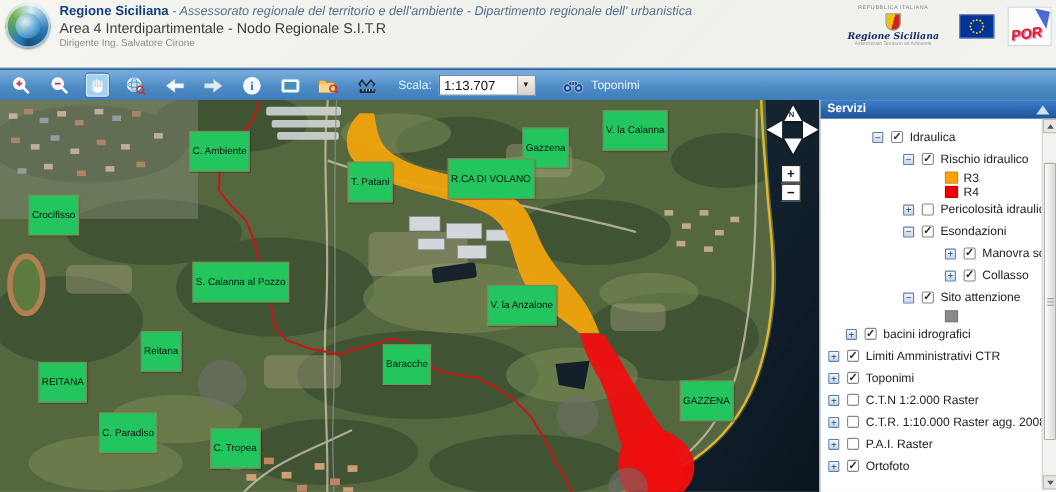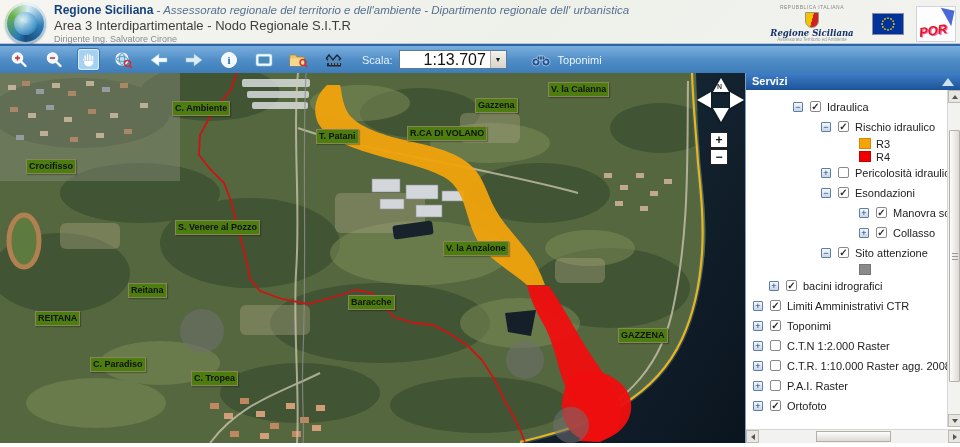--- a/index.html
+++ b/index.html
@@ -1,19 +1,19 @@
 <!DOCTYPE html>
 <html><head>
 <meta charset="utf-8">
 <style>
   * { margin:0; padding:0; box-sizing:border-box; }
   html,body { width:960px; height:447px; overflow:hidden; font-family:"Liberation Sans", sans-serif; background:#fff; }
 
   
-  .header { position:relative; width:960px; height:44px; background:linear-gradient(135deg,#f6f5f1 0%, #eef0ea 55%, #f2f3ee 100%); border-bottom:1px solid #b9c6d4;padding-left:12px; }
+  .header { position:relative; width:960px; height:62px; background:linear-gradient(135deg,#f6f5f1 0%, #eef0ea 55%, #f2f3ee 100%); border-bottom:1px solid #b9c6d4;padding-left:12px; }
   .sitr-logo { position:absolute; left:5px; top:3px; width:41px; height:41px; border-radius:50%;
     background:conic-gradient(from 210deg, #2d7bb5, #6ab04c 90deg, #d8edf6 160deg, #2d7bb5 250deg, #174f7e 330deg, #2d7bb5);
     box-shadow:inset 0 0 0 2px rgba(255,255,255,.6), 0 1px 2px rgba(0,0,0,.3); }
   .sitr-logo:after { content:""; position:absolute; left:9px; top:9px; width:23px; height:23px; border-radius:50%;
     background:radial-gradient(circle at 35% 35%, #eaf6fc, #5aa7d6 60%, #1c5d92); opacity:.85; }
   .titles { position:absolute; left:54px; top:3px; white-space:nowrap; }
   .t1 { font-size:11.5px; color:#55708e; font-style:italic; }
   .t1 b { font-style:normal; font-weight:bold; color:#14417c; font-size:12px; }
   .t2 { font-size:13px; color:#3d3d3d; margin-top:1px; }
   .t3 { font-size:9px; color:#8a8a8a; margin-top:1px; }
@@ -29,33 +29,33 @@
   .por-mark { position:absolute; right:2px; top:2px; width:0; height:0; border-left:14px solid transparent; border-top:16px solid #2a4fd0; transform:rotate(12deg); opacity:.85; }
 
   
   .toolbar { position:relative; width:960px; height:29px; background:linear-gradient(#79aedd, #4e8cc6 55%, #3f7dba);
     border-top:2px solid #2e66a5; display:flex; align-items:center; padding-left:8px; }
   .tbtn { width:21px; height:21px; margin-right:14px; display:flex; align-items:center; justify-content:center; border-radius:3px; cursor:pointer; flex:0 0 auto; }
   .tbtn.sel { background:#a6d2f2; box-shadow:inset 0 0 0 1px #d6ecfb, 0 0 0 1px #3c74ad; }
   .tbtn svg { display:block; }
   .scala-label { color:#e3f1fb; font-size:11px; margin:0 6px 0 4px; }
   .scala-box { display:flex; align-items:center; background:#fff; border:1px solid #5a7a9a; height:19px; }
-  .scala-value { width:70px; font-size:16px; color:#111; padding:0 4px;margin-left:20px; }
+  .scala-value { width:70px; font-size:12px; color:#111; padding:0 4px; }
   .scala-arrow { width:16px; height:17px; background:linear-gradient(#f4f2ee,#d7d3ca); border-left:1px solid #aaa; display:flex; align-items:center; justify-content:center; font-size:7px; color:#222; cursor:pointer; }
   .topo-btn { display:flex; align-items:center; gap:7px; margin-left:24px; cursor:pointer; }
   .topo-label { color:#eaf4fc; font-size:11px; }
   .tb-links { margin-left:auto; display:flex; align-items:center; height:100%; }
   .tb-link { color:#f2f8fd; font-size:12.5px; padding:0 18px; cursor:pointer; white-space:nowrap; }
   .tb-sep { width:1px; height:16px; background:#a9cbe8; }
 
   
   .main { position:relative; width:960px; height:370px; }
   .map { position:absolute; left:0; top:0; width:745px; height:370px; overflow:hidden; cursor:grab; background:#55673f; }
   .map svg { position:absolute; left:0; top:0; }
-  .maplabel { position:absolute; background:#4d7c0f; border:1px solid #88855a; color:#111; font-size:9px; padding:1px 2px; line-height:11px; white-space:nowrap; box-shadow:1px 1px 1px rgba(0,0,0,.25);font-weight:bold; }
+  .maplabel { position:absolute; background:#22c55e; border:1px solid #88855a; color:#111; font-size:9px; padding:12px 2px; line-height:11px; white-space:nowrap; box-shadow:1px 1px 1px rgba(0,0,0,.25); }
 
   
   .navpad { position:absolute; left:697px; top:5px; width:48px; height:90px; }
   .nav-arrow { position:absolute; width:0; height:0; cursor:pointer; filter:drop-shadow(0 1px 1px rgba(0,0,0,.5)); }
   .nav-up    { left:16px; top:0;  border-left:8px solid transparent; border-right:8px solid transparent; border-bottom:14px solid #fff; }
   .nav-down  { left:16px; top:30px; border-left:8px solid transparent; border-right:8px solid transparent; border-top:14px solid #fff; }
   .nav-left  { left:0;  top:14px; border-top:8px solid transparent; border-bottom:8px solid transparent; border-right:14px solid #fff; }
   .nav-right { left:33px; top:14px; border-top:8px solid transparent; border-bottom:8px solid transparent; border-left:14px solid #fff; }
   .nav-n { position:absolute; left:20px; top:5px; font-size:7px; font-weight:bold; color:#333; cursor:pointer; }
   .zoombtn { position:absolute; left:13px; width:18px; height:16px; background:#fff; border:1px solid #222; font-size:12px; font-weight:bold; color:#111; text-align:center; line-height:14px; cursor:pointer; }
@@ -87,21 +87,21 @@
   .hscroll { position:absolute; left:0; bottom:0; width:215px; height:14px; background:#f2f2f0; border-top:1px solid #d5d5d5; }
   .hthumb { position:absolute; left:70px; top:1px; width:75px; height:11px; background:linear-gradient(#fdfdfd,#dcdad5); border:1px solid #b3b0a8; cursor:pointer; }
 </style>
 </head>
 <body>
 
 <div class="header">
   <div class="sitr-logo"></div>
   <div class="titles">
     <div class="t1"><b>Regione Siciliana</b><span> - Assessorato regionale del territorio e dell'ambiente - Dipartimento regionale dell' urbanistica</span></div>
-    <div class="t2">Area 3 Interdipartimentale  - Nodo Regionale S.I.T.R</div>
+    <div class="t2">Area 4 Interdipartimentale  - Nodo Regionale S.I.T.R</div>
     <div class="t3">Dirigente Ing. Salvatore Cirone</div>
   </div>
   <div class="hdr-logos">
     <div class="rep-block">
       <div class="rep-title">REPUBBLICA ITALIANA</div>
       <div class="crest"></div>
       <div class="rep-script">Regione Siciliana</div>
       <div class="rep-sub">Assessorato Territorio ed Ambiente</div>
     </div>
     <svg class="eu-flag" width="32" height="22" viewBox="0 0 32 22">
@@ -376,21 +376,21 @@
   <span class="maplabel" style="left: 475px; top: 25px;">Gazzena</span>
 
   <span class="maplabel" style="left: 548px; top: 9px;">V. la Calanna</span>
 
   <span class="maplabel" style="left: 316px; top: 56px;">T. Patani</span>
 
   <span class="maplabel" style="left: 407px; top: 53px;">R.CA DI VOLANO</span>
 
   <span class="maplabel" style="left: 26px; top: 86px;">Crocifisso</span>
 
-  <span class="maplabel" style="left: 175px; top: 147px;">S. Venere al Pozzo</span>
+  <span class="maplabel" style="left: 175px; top: 147px;">S. Calanna al Pozzo</span>
 
   <span class="maplabel" style="left: 443px; top: 168px;">V. la Anzalone</span>
 
   <span class="maplabel" style="left: 128px; top: 210px;">Reitana</span>
 
   <span class="maplabel" style="left: 348px; top: 222px;">Baracche</span>
 
   <span class="maplabel" style="left: 35px; top: 238px;">REITANA</span>
 
   <span class="maplabel" style="left: 618px; top: 255px;">GAZZENA</span>

